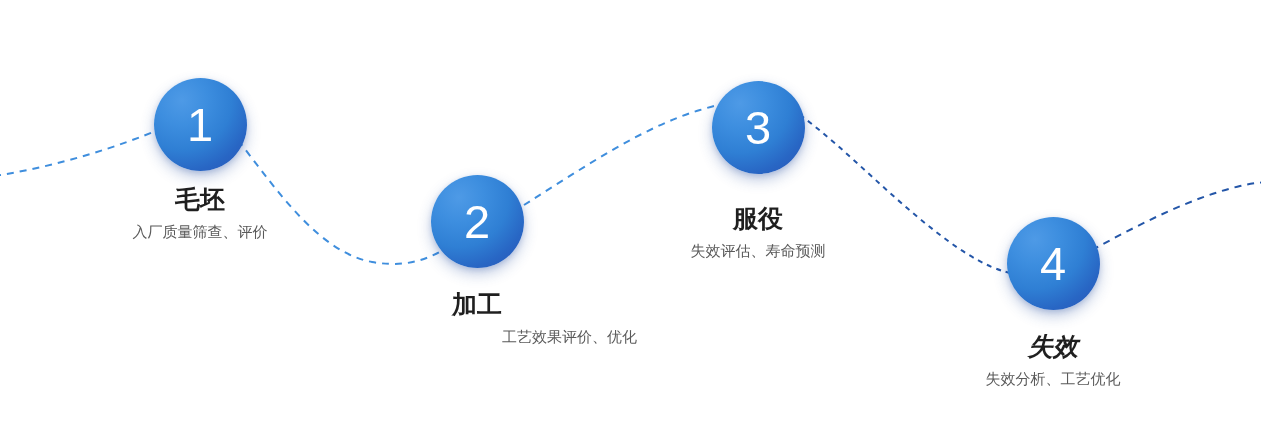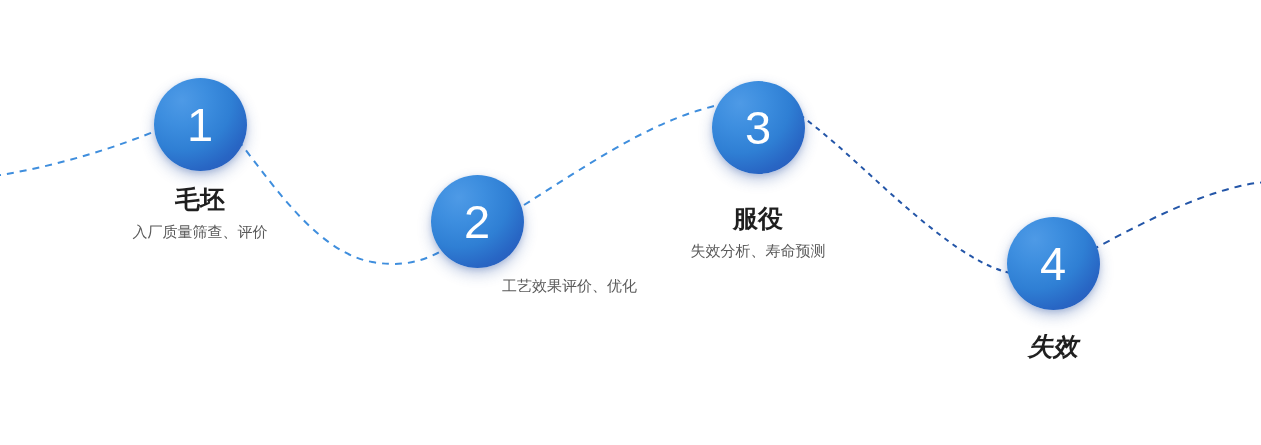--- a/index.html
+++ b/index.html
@@ -113,31 +113,33 @@
       <span class="node-number">1</span>
     </div>
     <div class="step-title">毛坯</div>
     <div class="step-subtitle">入厂质量筛查、评价</div>
   </div>
 
   <div class="step" id="step-2">
     <div class="node-circle">
       <span class="node-number">2</span>
     </div>
+    <div class="step-title">加工</div>
     <div class="step-subtitle">工艺效果评价、优化</div>
   </div>
 
   <div class="step" id="step-3">
     <div class="node-circle">
       <span class="node-number">3</span>
     </div>
     <div class="step-title">服役</div>
-    <div class="step-subtitle">失效分析、寿命预测</div>
+    <div class="step-subtitle">失效评估、寿命预测</div>
   </div>
 
   <div class="step" id="step-4">
     <div class="node-circle">
       <span class="node-number">4</span>
     </div>
     <div class="step-title">失效</div>
+    <div class="step-subtitle">失效分析、工艺优化</div>
   </div>
 
 </div>
 
 </body></html>

